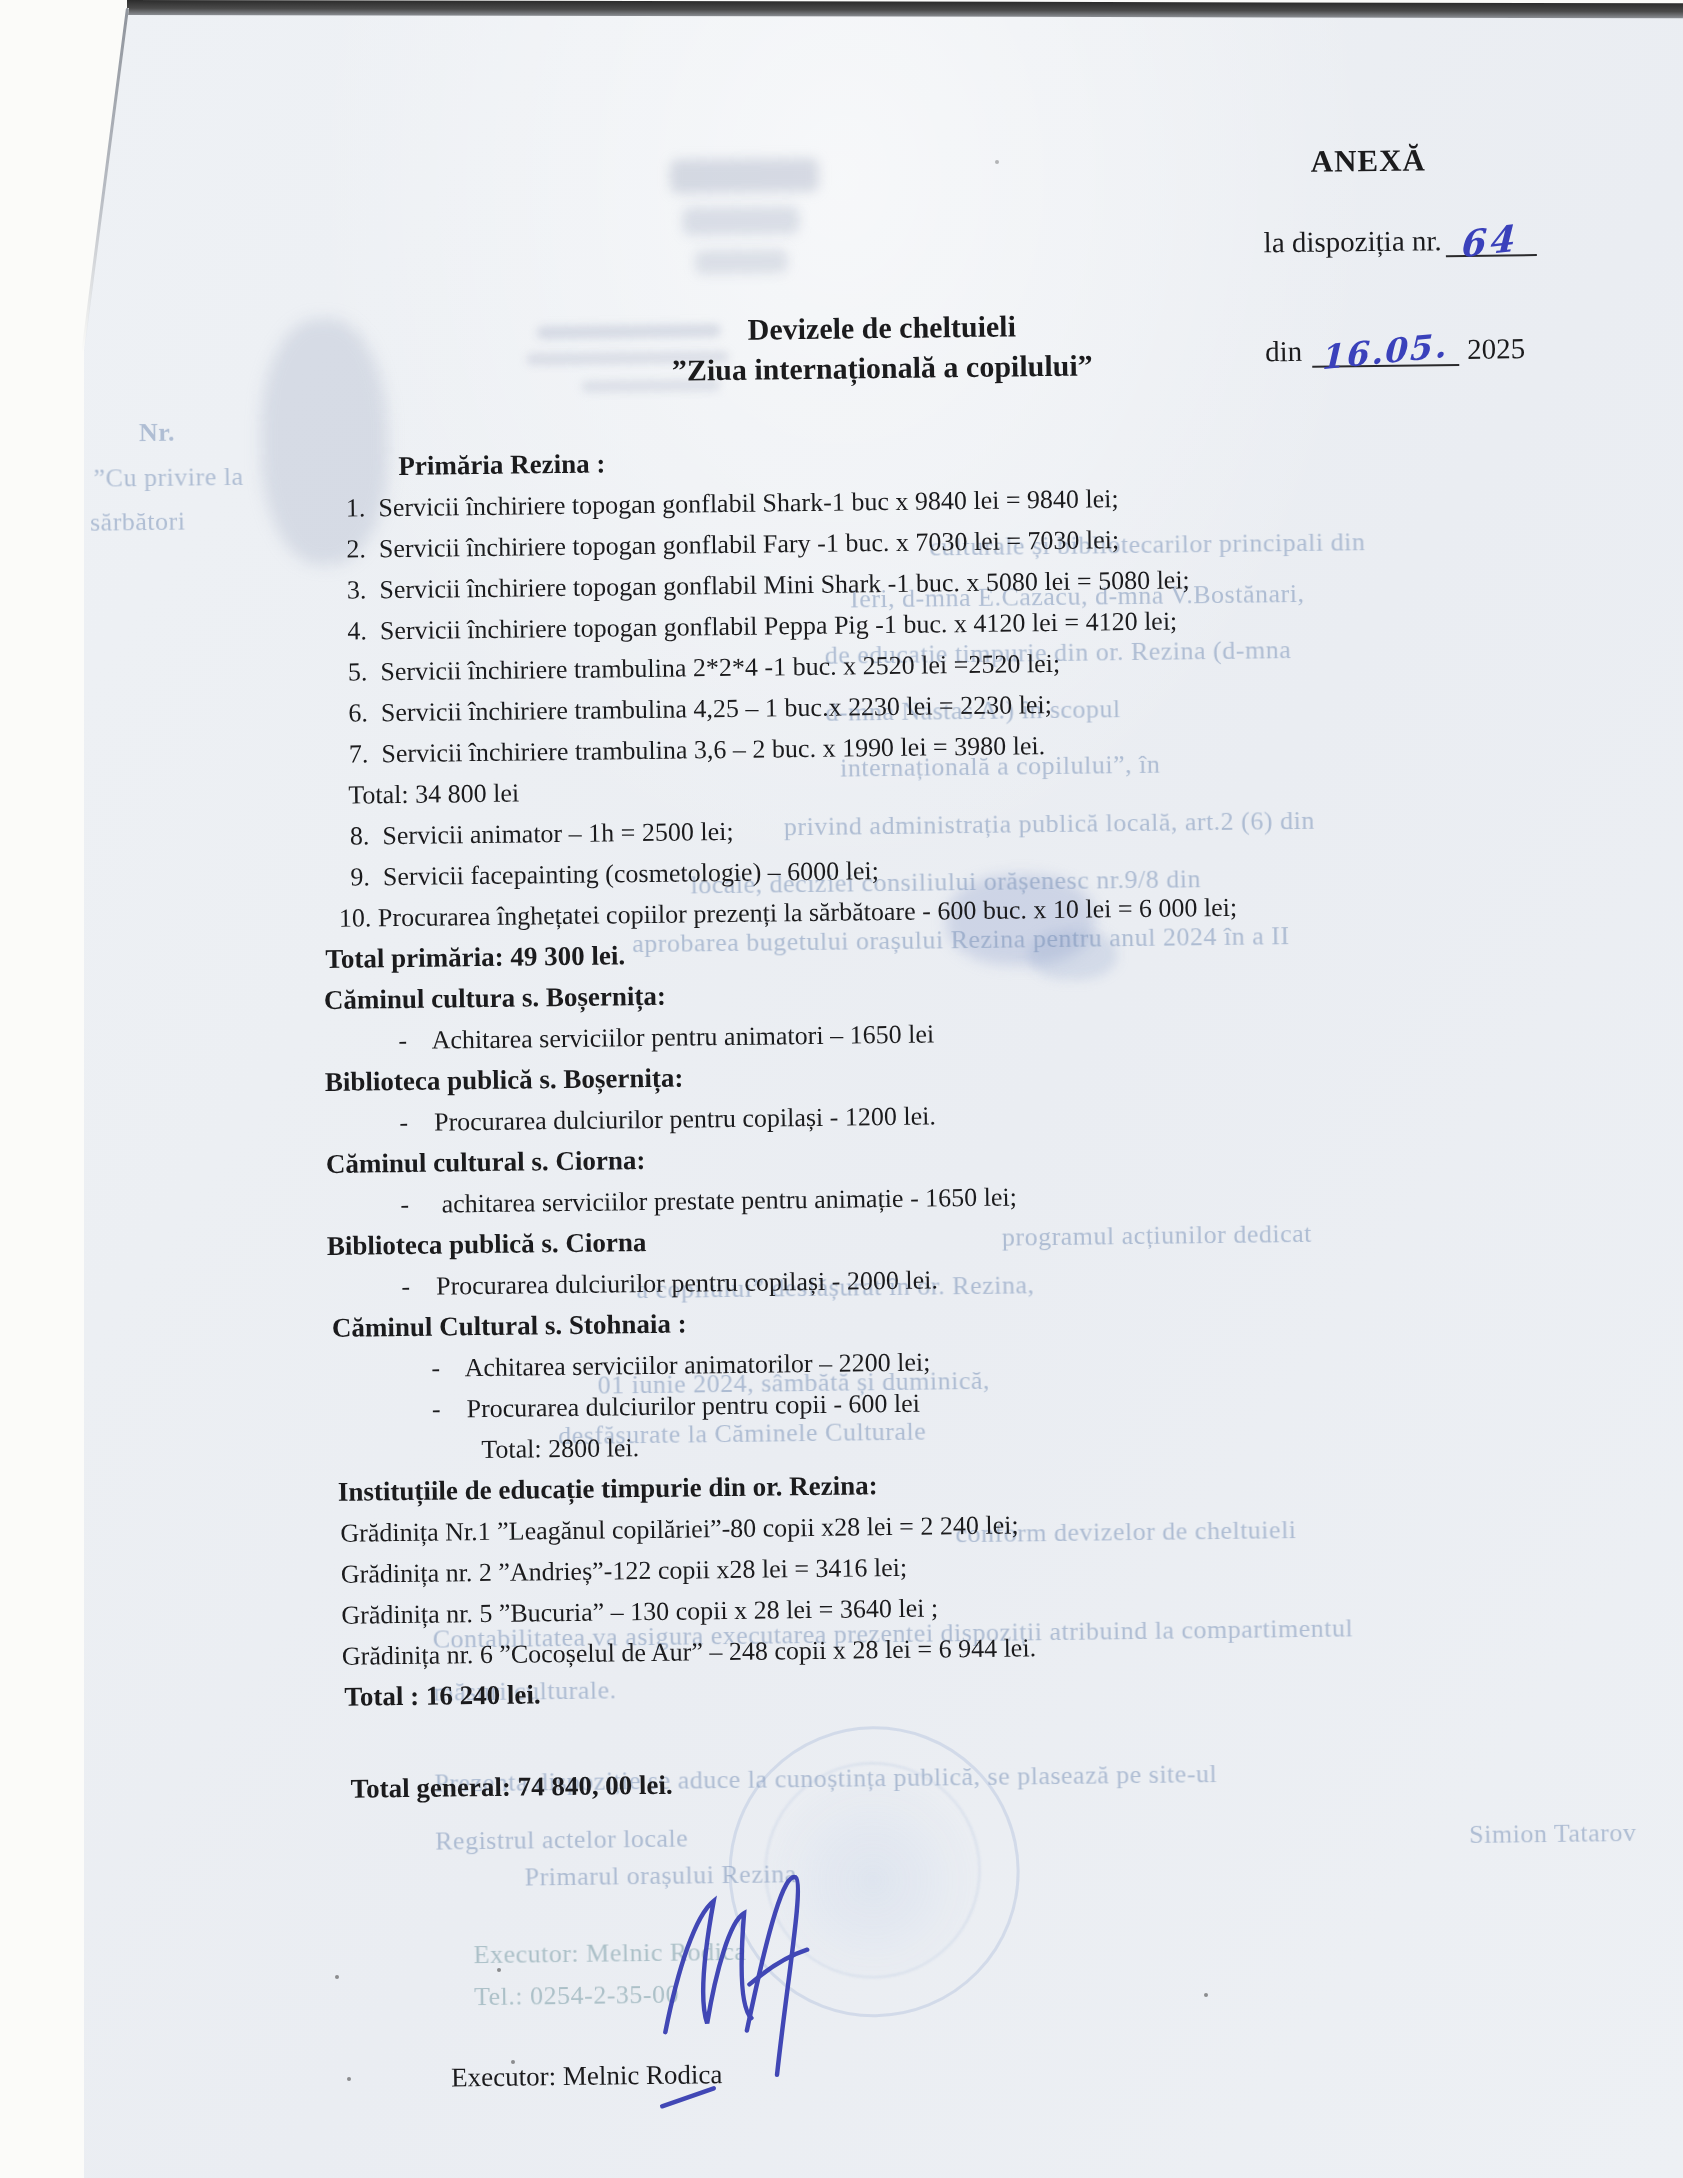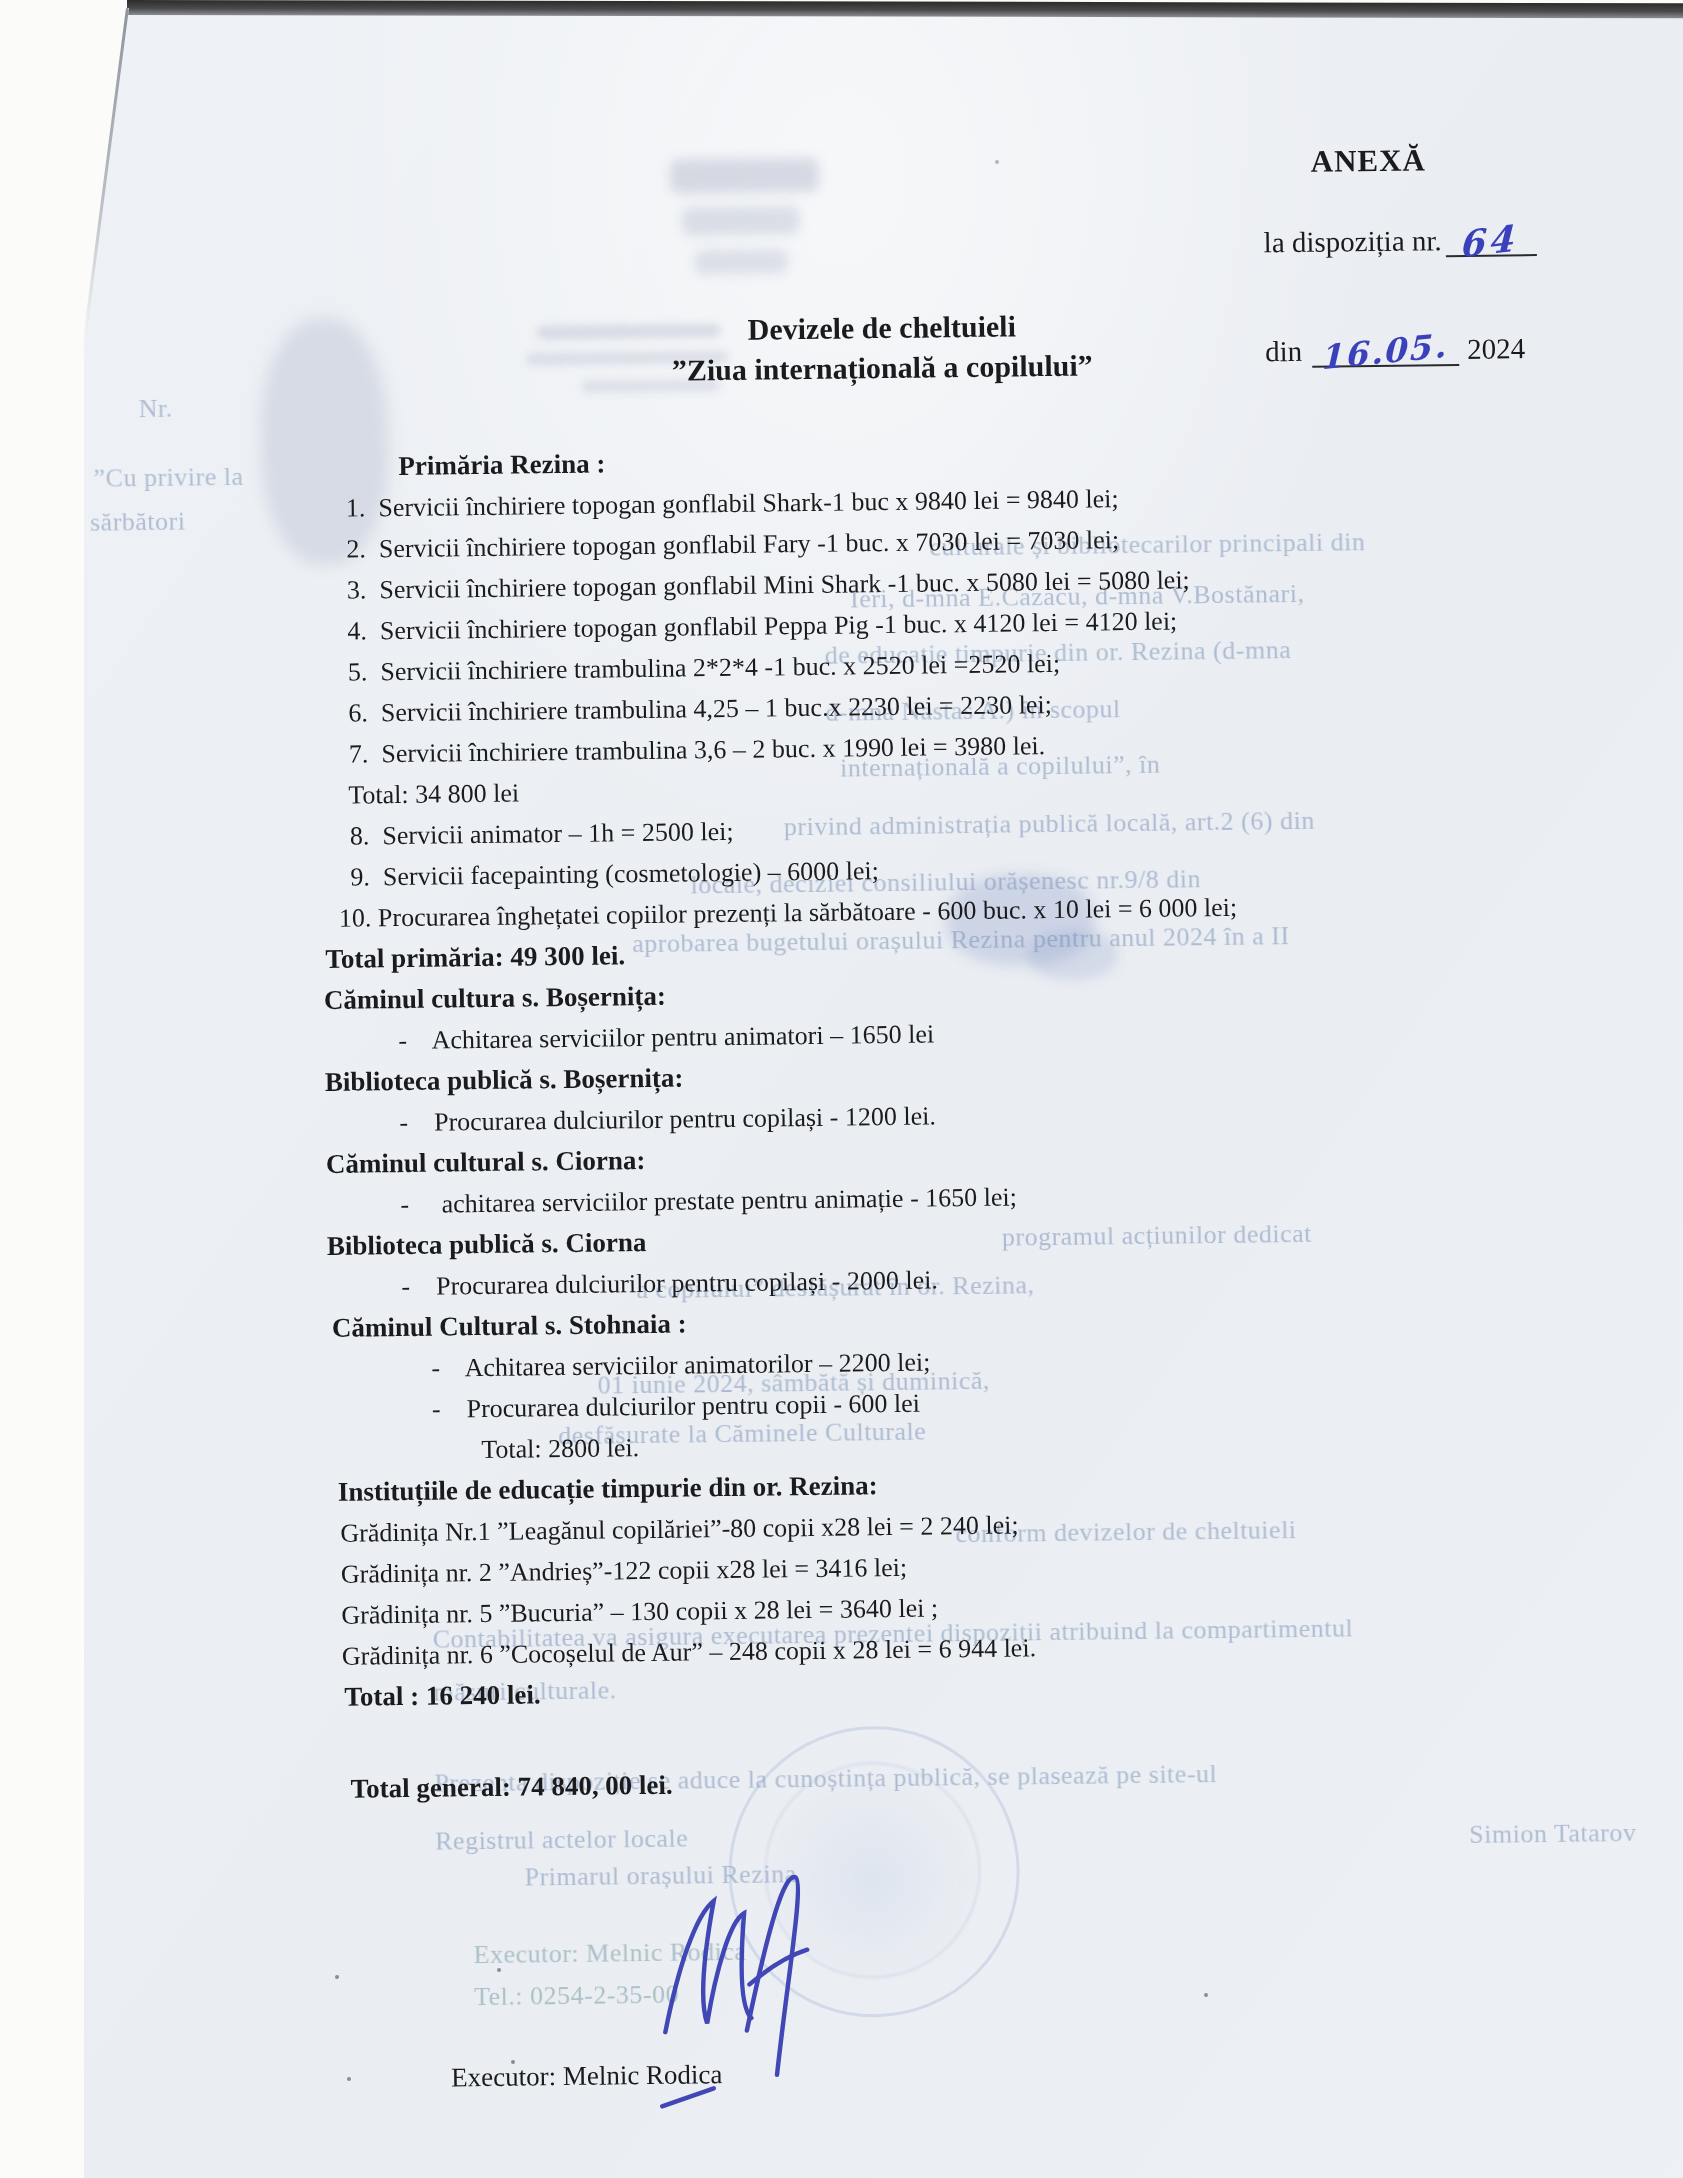--- a/index.html
+++ b/index.html
@@ -125,21 +125,21 @@
     <div class="stamp-inner"></div>
 
     <div class="g" style="left:936px;top:540px">culturale și bibliotecarilor principali din</div>
     <div class="g" style="left:856px;top:591px">Ieri, d-mna E.Cazacu, d-mna V.Bostănari,</div>
     <div class="g" style="left:830px;top:647px">de educație timpurie din or. Rezina (d-mna</div>
     <div class="g" style="left:830px;top:704px">d-mna Nastas A.) în scopul</div>
     <div class="g" style="left:844px;top:760px">internațională a copilului”, în</div>
     <div class="g" style="left:787px;top:818px">privind administrația publică locală, art.2 (6) din</div>
     <div class="g" style="left:693px;top:875px">locale, deciziei consiliului orășenesc nr.9/8 din</div>
     <div class="g" style="left:634px;top:933px">aprobarea bugetului orașului Rezina pentru anul 2024 în a II</div>
-    <div class="g" style="left:147px;top:392px;font-weight:400">Nr.</div>
+    <div class="g" style="left:147px;top:416px;font-weight:700">Nr.</div>
     <div class="g" style="left:101px;top:461px">”Cu privire la</div>
     <div class="g" style="left:97px;top:505px">sărbători</div>
     <div class="g" style="left:1000px;top:1231px">programul acțiunilor dedicat</div>
     <div class="g" style="left:634px;top:1279px">a copilului” desfășurat în or. Rezina,</div>
     <div class="g" style="left:594px;top:1374px">01 iunie 2024, sâmbătă și duminică,</div>
     <div class="g" style="left:554px;top:1424px">desfășurate la Căminele Culturale</div>
     <div class="g" style="left:950px;top:1527px">conform devizelor de cheltuieli</div>
     <div class="g" style="left:426px;top:1626px">Contabilitatea va asigura executarea prezentei dispoziții atribuind la compartimentul</div>
     <div class="g" style="left:426px;top:1679px">măsuri culturale.</div>
     <div class="g" style="left:426px;top:1770px">Prezenta dispoziție se aduce la cunoștința publică, se plasează pe site-ul</div>
@@ -151,21 +151,21 @@
   </div>
 
   <div class="content">
 
     <div class="annex">
       <div class="hd">ANEXĂ</div>
       <div class="row">
         <span>la dispoziția nr.</span><span class="uline u1"><span class="hand nr">64</span></span>
       </div>
       <div class="row">
-        <span>din</span><span class="uline u2"><span class="hand dt">16.05.</span></span><span>2024</span>
+        <span>din</span><span class="uline u2"><span class="hand dt">16.05.</span></span><span>2025</span>
       </div>
     </div>
 
     <div class="title">
       <div>Devizele de cheltuieli</div>
       <div>”Ziua internațională a copilului”</div>
     </div>
 
     <div class="doc-lines">
       <div class="ln b" style="margin-left:406px">Primăria Rezina :</div>

